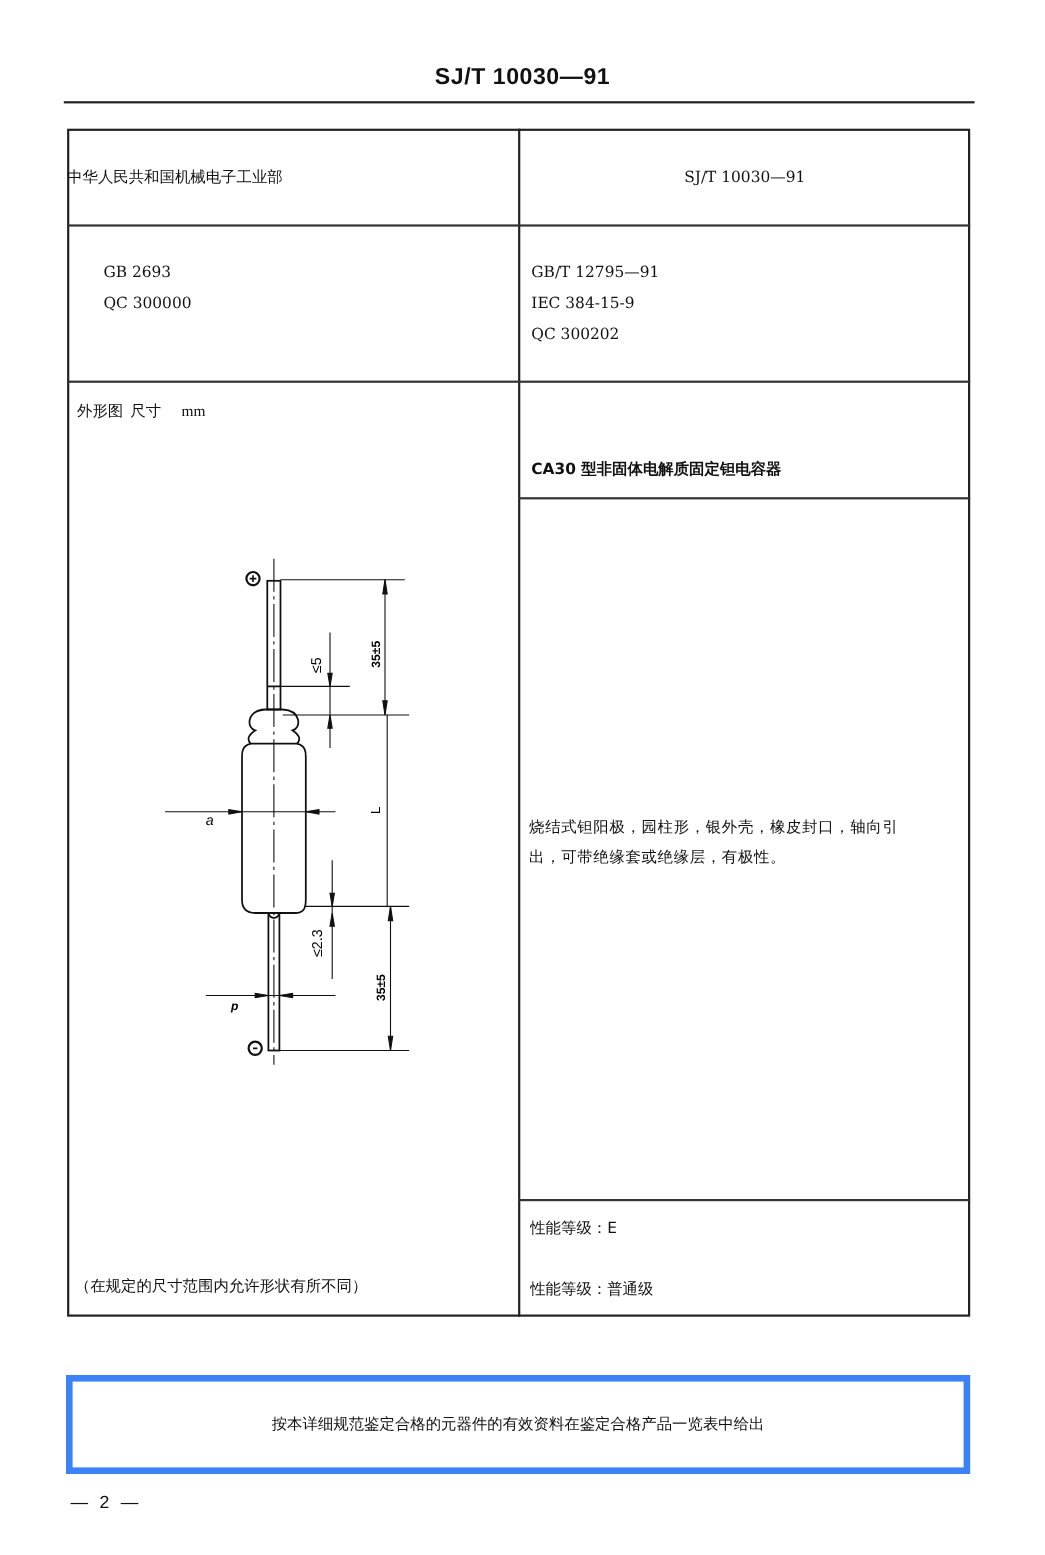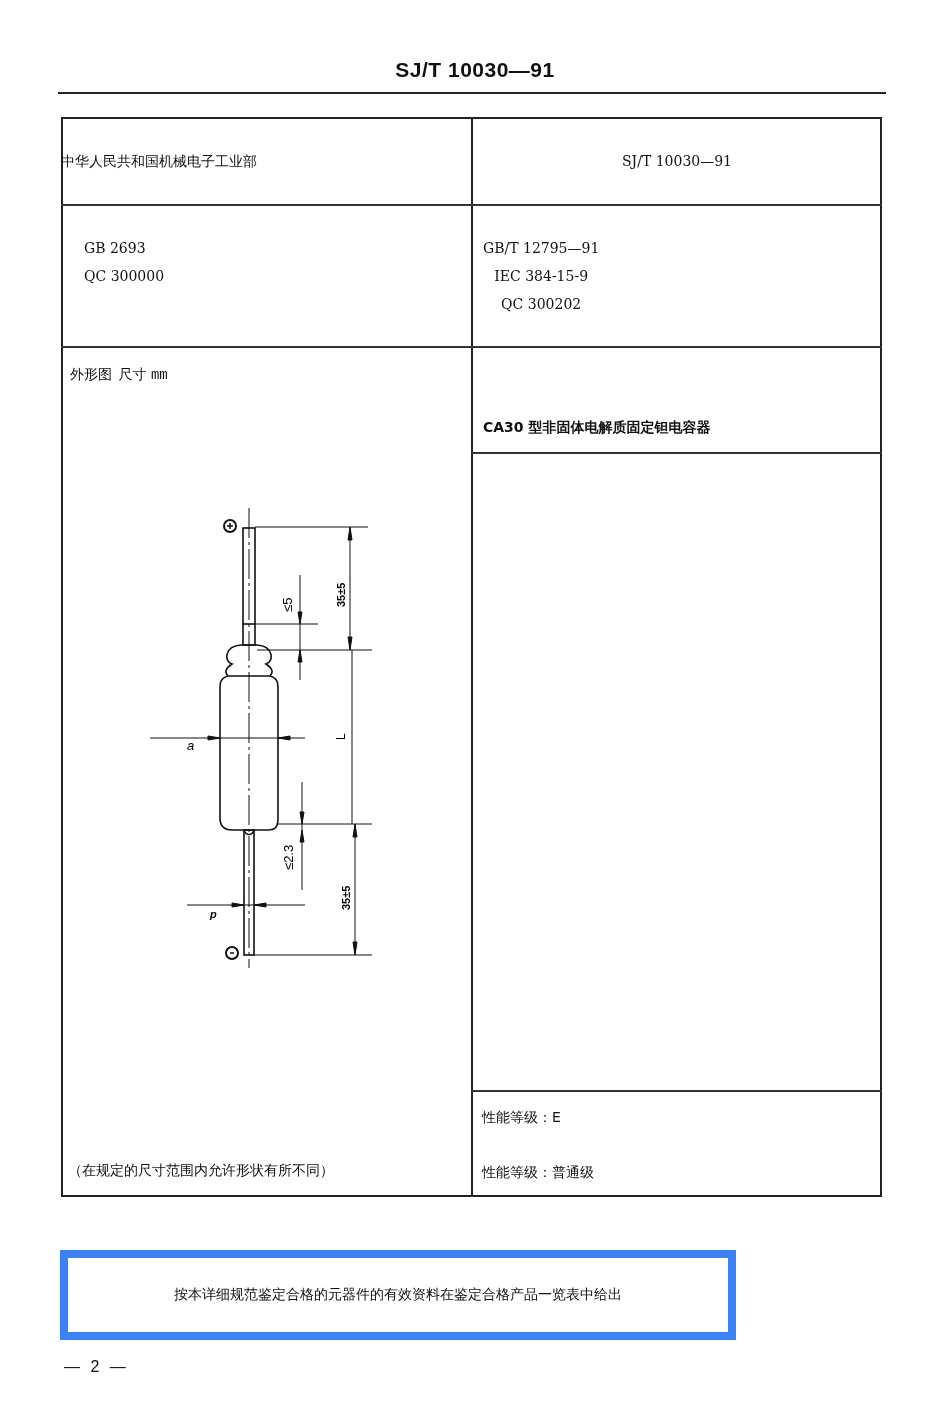--- a/index.html
+++ b/index.html
@@ -7,21 +7,21 @@
          font-family:"DejaVu Serif","Liberation Serif",serif; color:#111; }
   .abs { position:absolute; }
   .hdr { left:0; width:950px; top:58px; text-align:center; font-size:21px; font-weight:bold;
          font-family:"Liberation Sans","DejaVu Sans",sans-serif; letter-spacing:0.5px; }
   .rule { left:58px; top:92px; width:828px; height:2px; background:#222; }
   .tbl { left:61px; top:117px; width:821px; height:1080px; border:2px solid #222; box-sizing:border-box; }
   .vline { background:#222; width:1.5px; }
   .hline { background:#333; height:1.5px; }
   .cell-text { font-size:14px; line-height:28px; }
   .sans { font-family:"DejaVu Sans","Liberation Sans",sans-serif; }
-  .bottom-box { left:60px; top:1250px; width:676px; height:90px; border:8px solid #3b82f6; box-sizing:border-box;
+  .bottom-box { left:60px; top:1250px; width:822px; height:90px; border:6px solid #3b82f6; box-sizing:border-box;
                 display:flex; align-items:center; justify-content:center; font-size:14px; }
   .pageno { left:64px; top:1358px; font-size:16px; font-family:"Liberation Sans",sans-serif; letter-spacing:3px; }
   svg text { font-family:"Liberation Sans","DejaVu Sans",sans-serif; }
 </style>
 </head>
 <body>
 
 <div class="abs hdr">
   <span>SJ/T 10030—91</span>
 </div>
@@ -32,35 +32,35 @@
 <div class="abs vline" style="left:471px; top:117px; height:1080px;"></div>
 
 <div class="abs hline" style="left:61px; top:204px; width:821px;"></div>
 <div class="abs hline" style="left:61px; top:346px; width:821px;"></div>
 <div class="abs hline" style="left:471px; top:452px; width:411px;"></div>
 <div class="abs hline" style="left:471px; top:1090px; width:411px;"></div>
 
 <div class="abs cell-text sans" style="left:61px; top:147px; width:410px; ">中华人民共和国机械电子工业部</div>
 <div class="abs cell-text" style="left:472px; top:147px; width:410px; text-align:center;">SJ/T 10030—91</div>
 
-<div class="abs cell-text" style="left:66px; top:234px;">
+<div class="abs cell-text" style="left:76px; top:234px;">
   <div style="padding-left:18px;">GB 2693</div>
   <div style="padding-left:18px;">QC 300000</div>
 </div>
 
-<div class="abs cell-text" style="left:483px; top:234px;text-align:center;">
+<div class="abs cell-text" style="left:483px; top:234px;">
   <div>GB/T 12795—91</div>
   <div>IEC 384-15-9</div>
   <div>QC 300202</div>
 </div>
 
 <div class="abs cell-text sans" style="left:70px; top:360px;">
   <span>外形图</span>
   <span style="margin-left:2px;">尺寸</span>
-  <span style="font-family:Liberation Mono, monospace;">mm</span>
+  <span style="margin-left:14px; font-family:Liberation Serif, serif;">mm</span>
 </div>
 
 <svg class="abs" style="left:140px; top:505px;" width="250" height="470" viewBox="140 505 250 470">
   <g stroke="#111" fill="none" stroke-width="1.6">
 
     <line x1="249" y1="508" x2="249" y2="968" stroke-width="1" stroke-dasharray="30,4,3,4"></line>
 
     <rect x="243" y="528" width="12" height="117"></rect>
     <line x1="243" y1="624" x2="255" y2="624"></line>
 
@@ -121,20 +121,22 @@
   <text x="0" y="0" font-size="11" font-weight="bold" transform="translate(350,910) rotate(-90)">35±5</text>
   <text x="187" y="750" font-size="13" font-style="italic">a</text>
   <text x="210" y="918" font-size="11" font-style="italic" font-weight="bold">p</text>
 </svg>
 
 <div class="abs cell-text sans" style="left:68px; top:1156px;">（在规定的尺寸范围内允许形状有所不同）</div>
 
 <div class="abs cell-text sans" style="left:483px; top:386px; font-weight:bold;margin-top:27px;">CA30 型非固体电解质固定钽电容器</div>
 
 <div class="abs cell-text sans" style="left:481px; top:738px; width:395px; letter-spacing:0.6px;">
+  <div>烧结式钽阳极，园柱形，银外壳，橡皮封口，轴向引</div>
+  <div>出，可带绝缘套或绝缘层，有极性。</div>
 </div>
 
 <div class="abs cell-text sans" style="left:482px; top:1103px;">性能等级：E</div>
 <div class="abs cell-text sans" style="left:482px; top:1158px;">性能等级：普通级</div>
 
 <div class="abs bottom-box sans">
   <span>按本详细规范鉴定合格的元器件的有效资料在鉴定合格产品一览表中给出</span>
 </div>
 
 <div class="abs pageno">— 2 —</div>

